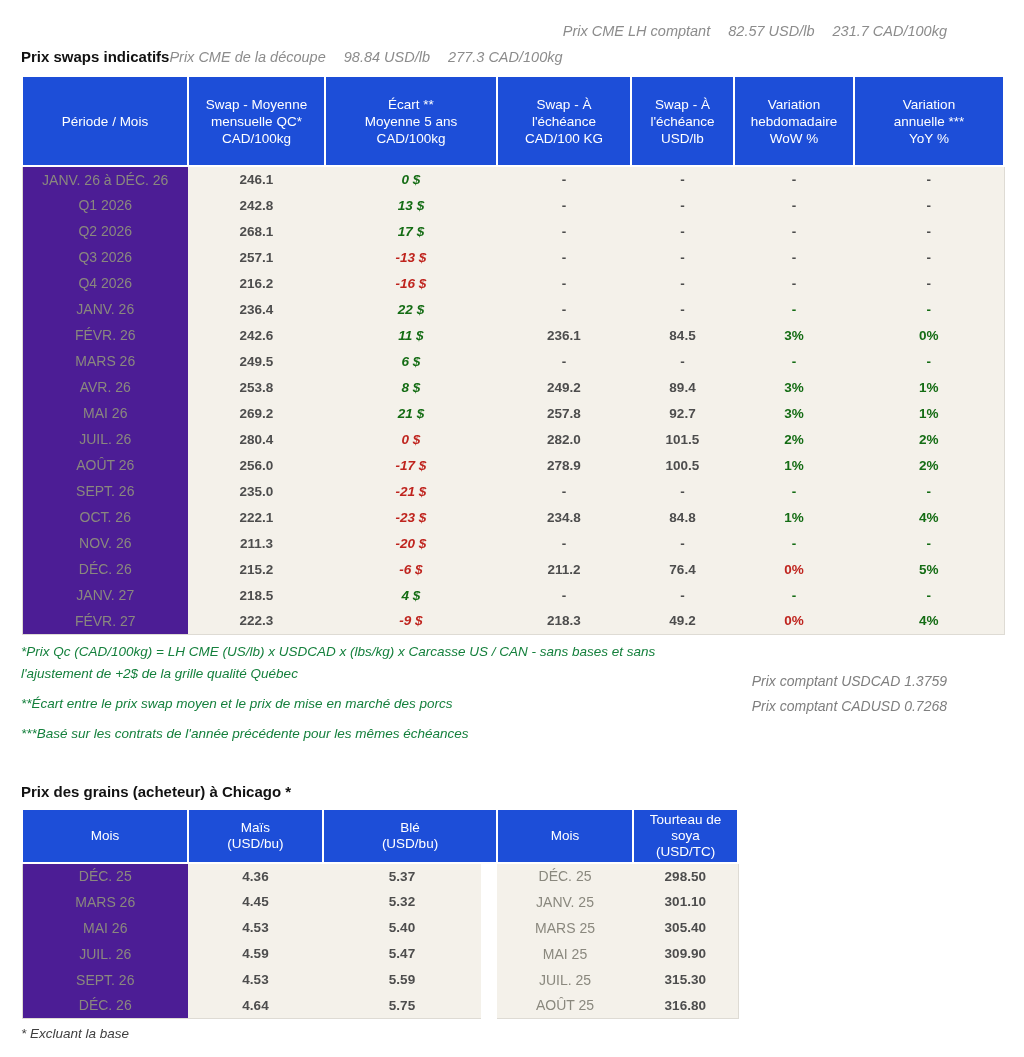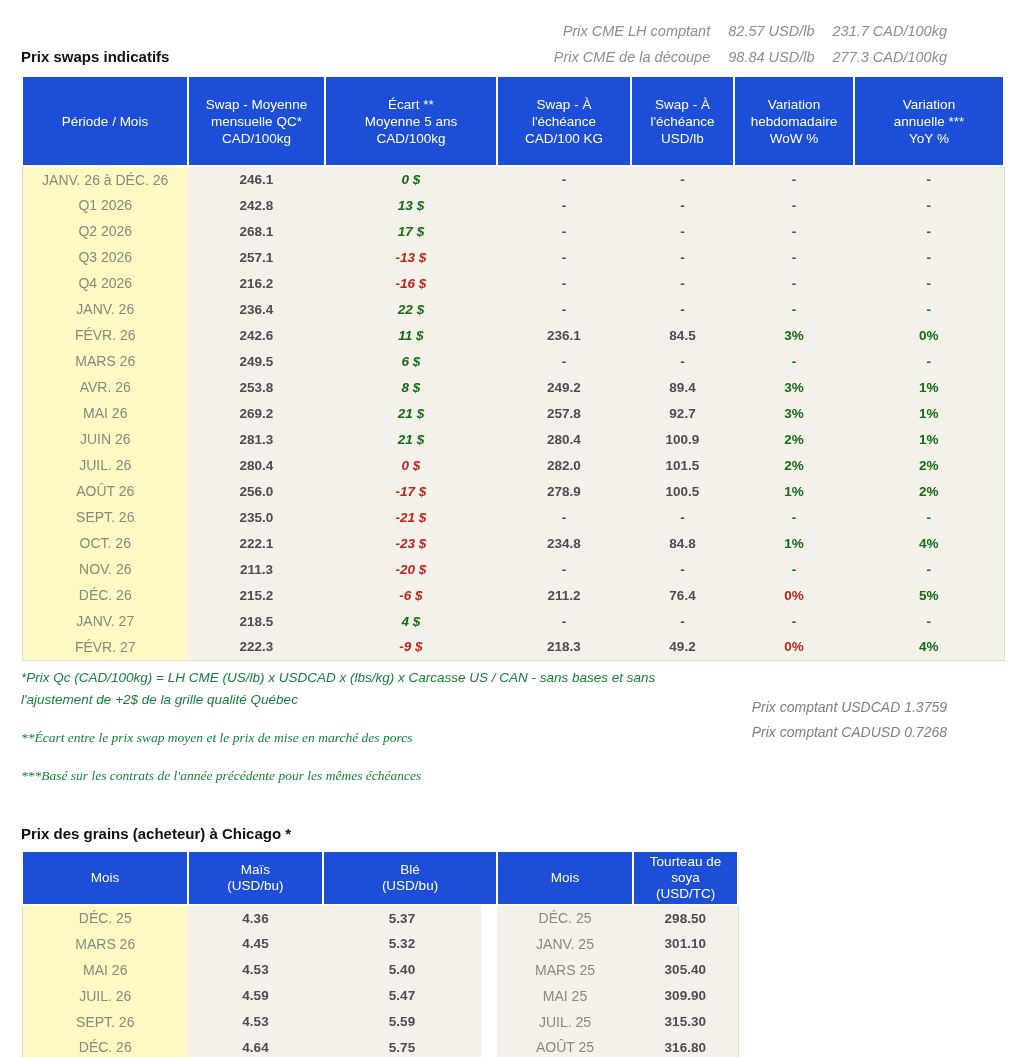--- a/index.html
+++ b/index.html
@@ -7,53 +7,53 @@
   body {
     width: 1024px; height: 1057px;
     font-family: "Liberation Sans", "DejaVu Sans", sans-serif;
     color: #4d4d4d;
   }
   .page { padding: 22px 21px 0 21px; width: 968px; }
 
   
   .cme-line { text-align: right; font-style: italic; color: #8c8c8c; font-size: 14.5px; line-height: 19px; }
   .cme-line .v { margin-left: 14px; }
-  .head-row2 { display: flex; justify-content: space-between; align-items: baseline; margin-top: 7px; }
+  .head-row2 { display: flex; align-items: baseline; margin-top: 7px; }
   .section-title { font-weight: bold; color: #111; font-size: 15px; }
 
   
   table { border-collapse: collapse; table-layout: fixed; }
   thead th {
     background: #1d4ed8; color: #fff; font-weight: normal; font-size: 13.5px;
     text-align: center; vertical-align: middle;
     border: 2px solid #fff; white-space: pre-line; line-height: 17px; padding: 2px 1px;
   }
   tbody td {
     background: #f4f1ea; text-align: center; vertical-align: middle;
     font-size: 13.5px; font-weight: bold; color: #4d4d4d;
     height: 26px; padding: 0 2px; overflow: hidden; white-space: nowrap;
   }
   tbody td:first-child { border-left: 1px solid #dedbd4; }
   tbody td:last-child { border-right: 1px solid #dedbd4; }
   tbody tr:last-child td { border-bottom: 1px solid #dedbd4; }
-  td.period { background: #fef9c3; color: #8a887e; font-weight: normal; font-size: 14px; }
+  td.period { background: #4c1d95; color: #8a887e; font-weight: normal; font-size: 14px; }
   td.period2 { background: #f4f1ea; color: #8a887e; font-weight: normal; font-size: 14px; }
   td.ecart { font-style: italic; }
   td.spacer { background: #ffffff; border-bottom: none !important; }
   .green { color: #146c14; }
   .red { color: #bf241e; }
   .dark { color: #4d4d4d; }
 
   .swap-table { width: 982px; margin-top: 8px; }
   .swap-table thead th { height: 90px; }
 
   
   .fn-wrap { position: relative; margin-top: 6px; }
   .fn { font-style: italic; color: #15803d; font-size: 13.5px; line-height: 22px; margin: 0; width: 690px; }
-  .fn + .fn { margin-top: 16px; font-family: Liberation Serif, serif; }
+  .fn + .fn { margin-top: 8px; }
   .fn-last { margin-top: 7px; }
   .spot-block {
     position: absolute; top: 28px; right: 0; text-align: right;
     font-style: italic; color: #7f7f7f; font-size: 14px; line-height: 25px;
   }
 
   
   .grains-title { margin-top: 38px; }
   .grains-table { width: 716px; margin-top: 8px; }
   .grains-table thead th { height: 52px; line-height: 16px; }
@@ -196,29 +196,20 @@
         <tr>
           <td class="period">MAI 26</td>
           <td class="dark">269.2</td>
           <td class="ecart green">21 $</td>
           <td class="dark">257.8</td>
           <td class="dark">92.7</td>
           <td class="green">3%</td>
           <td class="green">1%</td>
         </tr>
         <tr>
-          <td class="period">JUIN 26</td>
-          <td class="dark">281.3</td>
-          <td class="ecart green">21 $</td>
-          <td class="dark">280.4</td>
-          <td class="dark">100.9</td>
-          <td class="green">2%</td>
-          <td class="green">1%</td>
-        </tr>
-        <tr>
           <td class="period">JUIL. 26</td>
           <td class="dark">280.4</td>
           <td class="ecart red">0 $</td>
           <td class="dark">282.0</td>
           <td class="dark">101.5</td>
           <td class="green">2%</td>
           <td class="green">2%</td>
         </tr>
         <tr>
           <td class="period">AOÛT 26</td>

